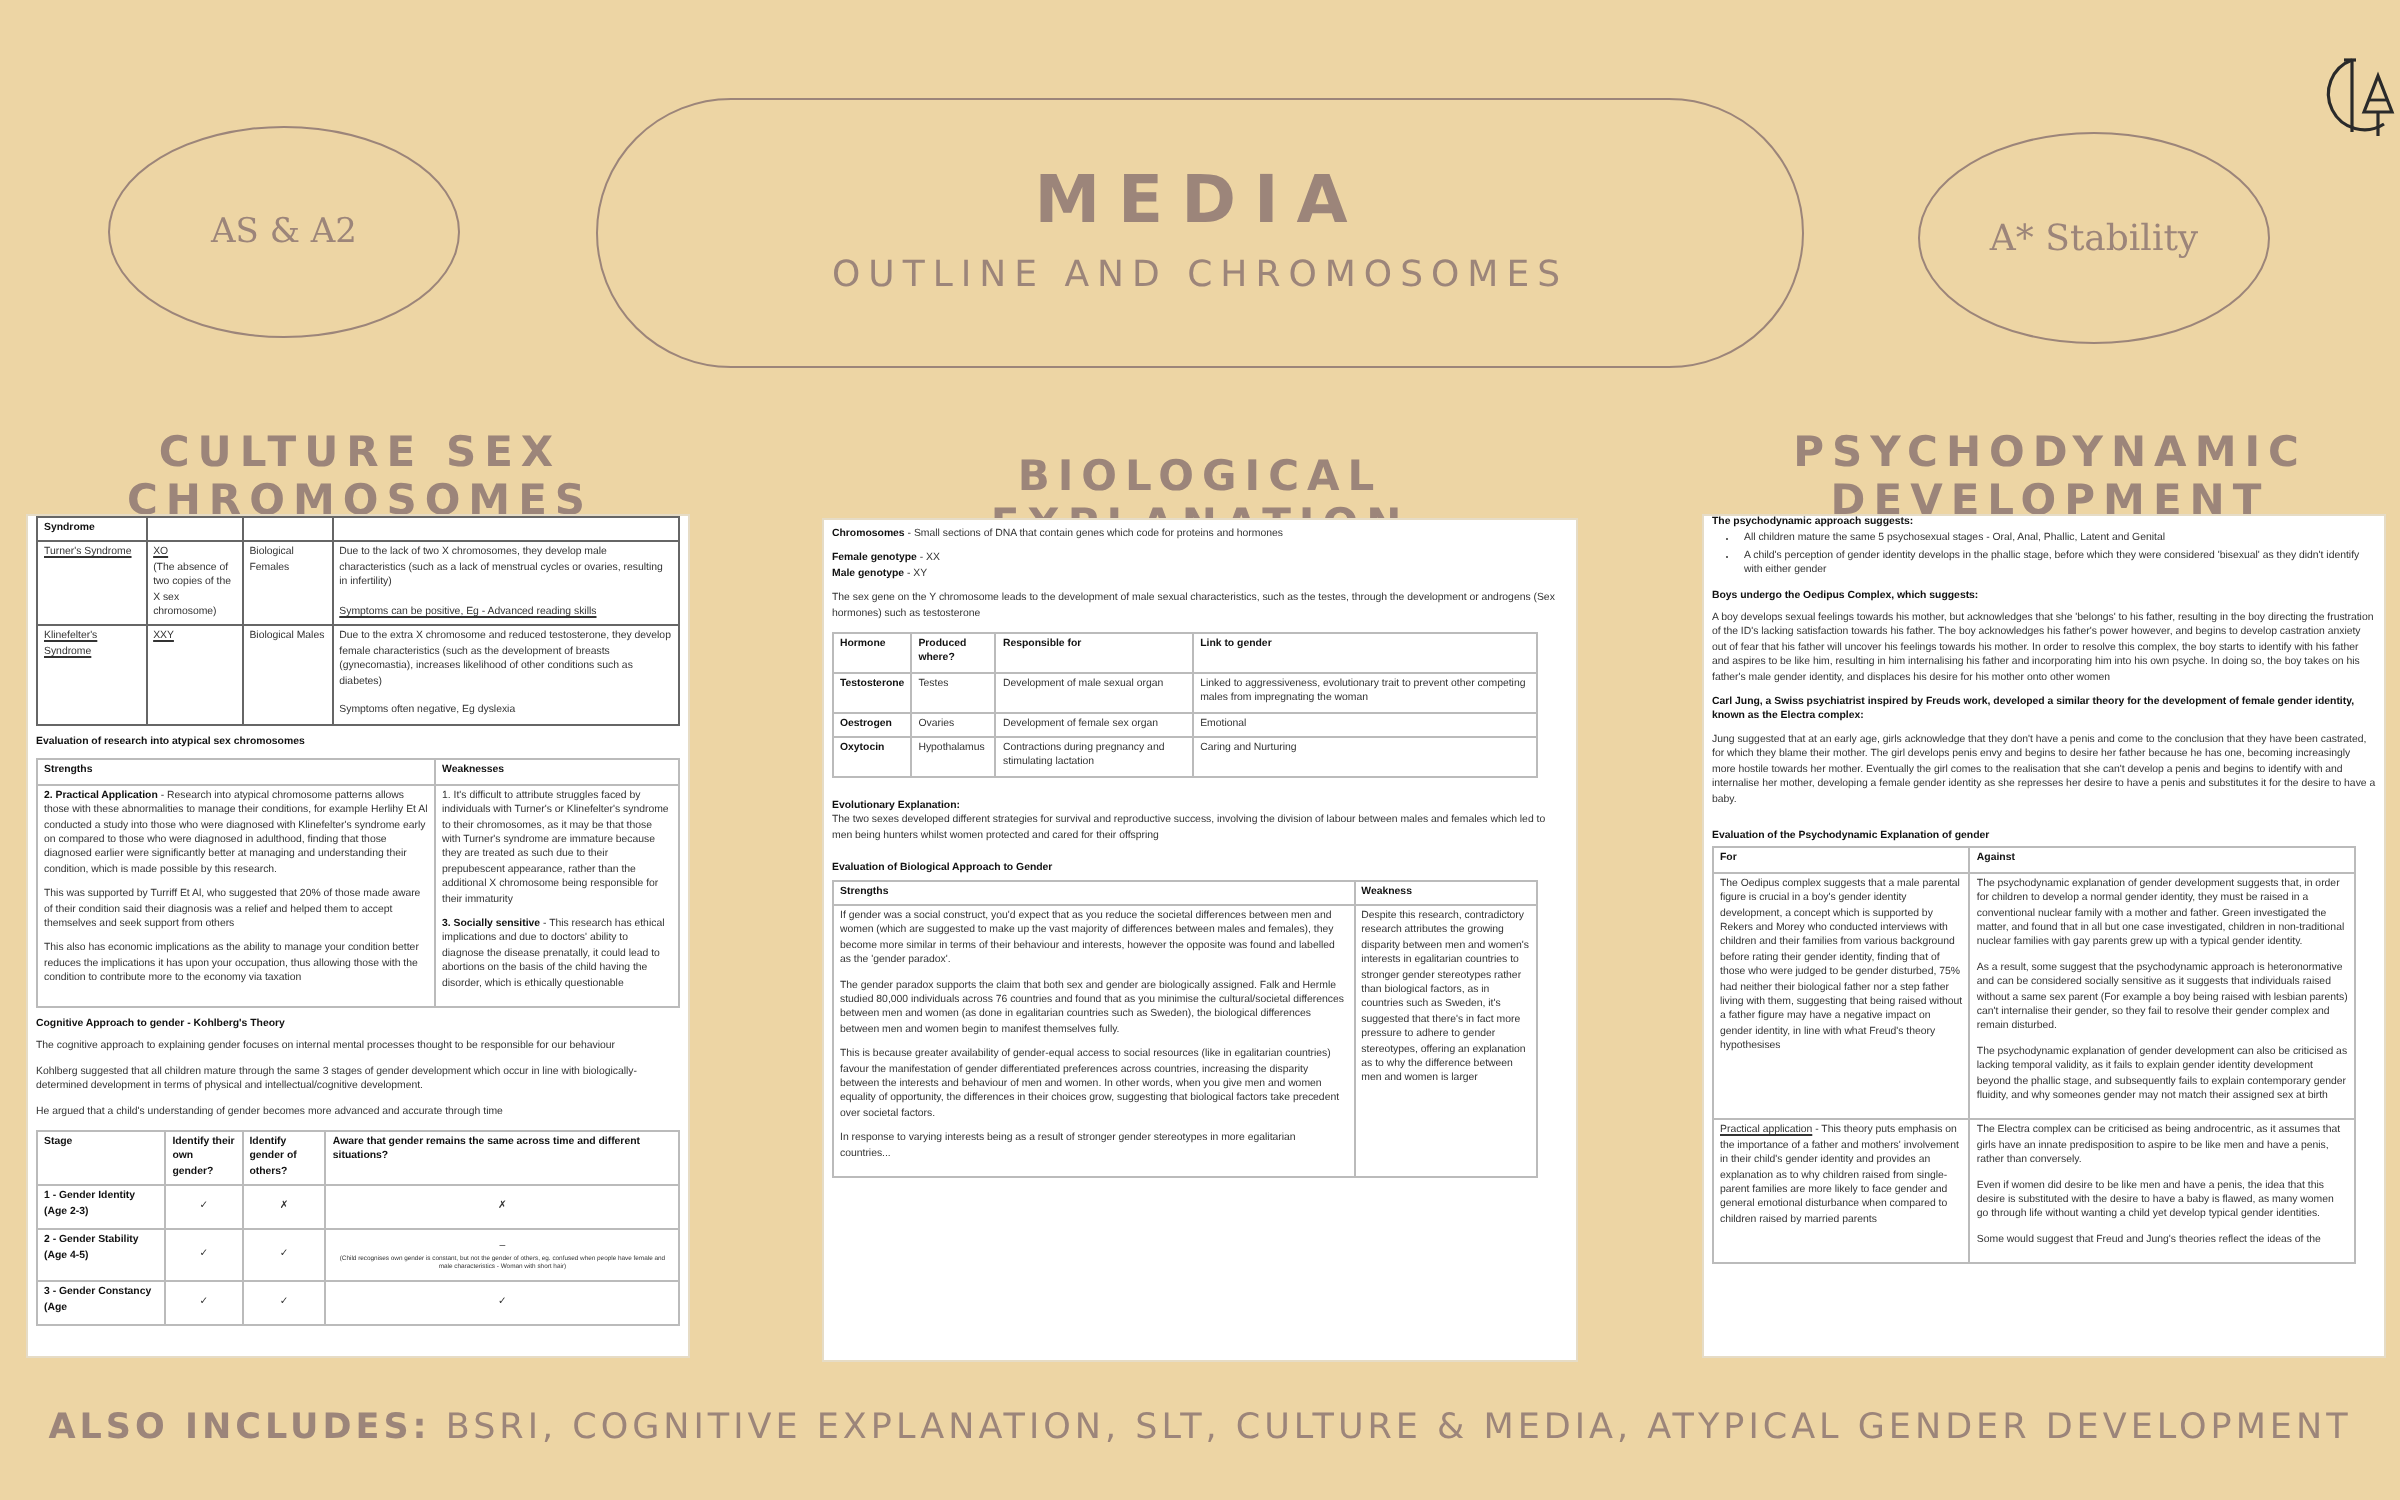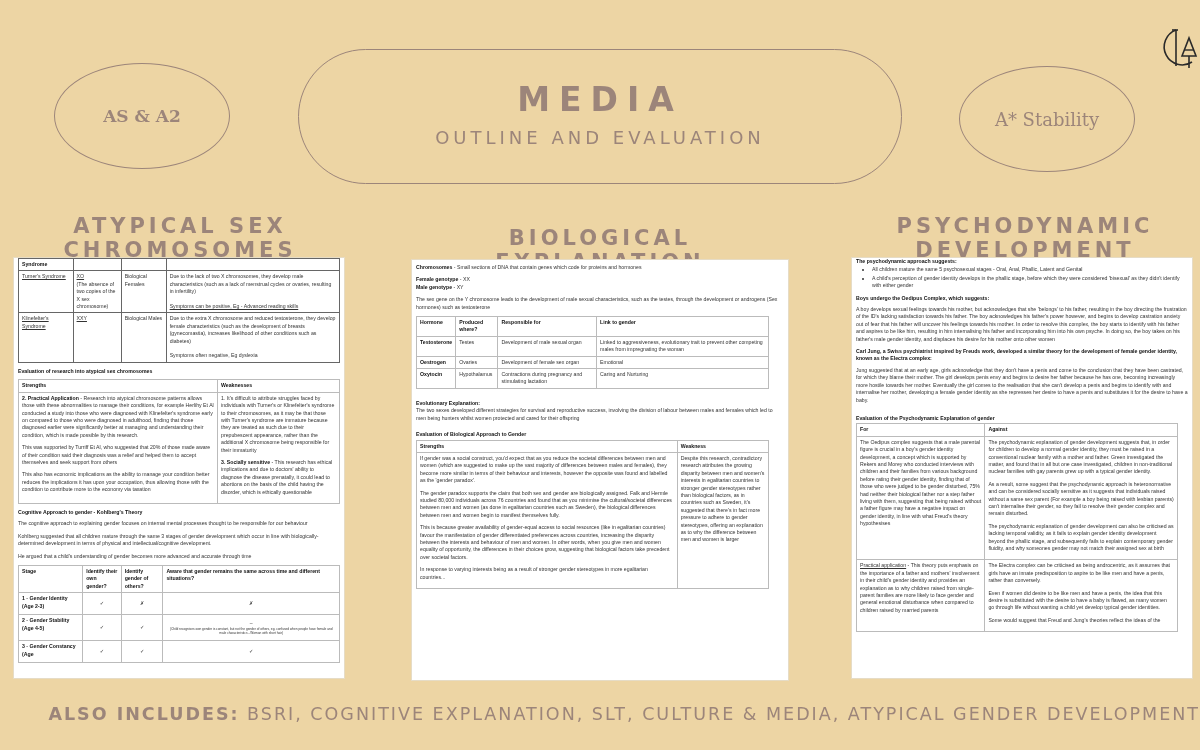--- a/index.html
+++ b/index.html
@@ -11,21 +11,21 @@
     position: relative;
   }
   .ellipse {
     position: absolute;
     border: 1.5px solid #9c857a;
     border-radius: 50%;
     display: flex; align-items: center; justify-content: center;
     font-family: "DejaVu Serif", serif;
     color: #9c857a;
   }
-  #badge-left { left: 54px; top: 63px; width: 176px; height: 106px; font-size: 17px; font-weight: bold; }
+  #badge-left { left: 54px; top: 63px; width: 176px; height: 106px; font-size: 17px; }
   #badge-right { left: 959px; top: 66px; width: 176px; height: 106px; font-size: 18px; }
   #title-pill {
     position: absolute; left: 298px; top: 49px; width: 604px; height: 135px;
     border: 1.5px solid #9c857a; border-radius: 68px;
     display: flex; flex-direction: column; align-items: center; justify-content: center;
     color: #9c857a;
   }
   #title-pill .t1 { font-family: "DejaVu Sans", sans-serif; font-weight: bold; font-size: 33px; letter-spacing: 9px; margin-top: -6px; }
   #title-pill .t2 { font-family: "DejaVu Sans", sans-serif; font-size: 18px; letter-spacing: 4px; margin-top: 8px; }
   #logo { position: absolute; left: 1160px; top: 26px; width: 40px; height: 46px; }
@@ -54,52 +54,52 @@
   .doc td, .doc th { border: 0.8px solid #bbb; padding: 2px 3px; vertical-align: top; text-align: left; font-weight: normal; }
   .doc th { font-weight: bold; color: #111; }
   .doc .c { text-align: center; vertical-align: middle; }
   .doc .heavy td { border-color: #666; }
   .doc ul { padding-left: 16px; margin-bottom: 5px; }
   .doc li { margin-bottom: 1px; }
   .doc .tiny { font-size: 3.2px; line-height: 4.2px; }
   .doc .h { font-weight: bold; color: #111; margin-bottom: 4px; }
 
   #footer {
-    position: absolute; left: 0; top: 704px; width: 1200px; text-align: right;
+    position: absolute; left: 0; top: 704px; width: 1200px; text-align: center;
     color: #9c857a; font-family: "DejaVu Sans", sans-serif; font-size: 17.5px; letter-spacing: 2px;
     white-space: nowrap;
   }
   #footer .lbl { font-weight: bold; }
 </style>
 </head>
 <body>
 
 <div id="badge-left" class="ellipse">
   <span>AS &amp; A2</span>
 </div>
 
 <div id="title-pill">
   <div class="t1">MEDIA</div>
-  <div class="t2">OUTLINE AND EVALUATION</div>
+  <div class="t2">OUTLINE AND CHROMOSOMES</div>
 </div>
 
 <div id="badge-right" class="ellipse">
   <span>A* Stability</span>
 </div>
 
 <svg id="logo" viewBox="0 0 40 46">
   <path d="M16 4 A18 18 0 1 0 32 36" fill="none" stroke="#2a2a2a" stroke-width="1.6"></path>
   <line x1="16" y1="4" x2="16" y2="40" stroke="#2a2a2a" stroke-width="1.6"></line>
   <line x1="12" y1="4" x2="18" y2="4" stroke="#2a2a2a" stroke-width="1.6"></line>
   <path d="M22 30 L29 12 L36 30 Z" fill="none" stroke="#2a2a2a" stroke-width="1.6"></path>
   <line x1="24" y1="24" x2="34" y2="24" stroke="#2a2a2a" stroke-width="1.4"></line>
   <line x1="29" y1="30" x2="29" y2="42" stroke="#2a2a2a" stroke-width="1.6"></line>
 </svg>
 
-<div id="sec1-title" class="sec-title">ATYPICAL SEX CHROMOSOMES</div>
+<div id="sec1-title" class="sec-title">CULTURE SEX CHROMOSOMES</div>
 <div id="sec2-title" class="sec-title">BIOLOGICAL EXPLANATION</div>
 <div id="sec3-title" class="sec-title">PSYCHODYNAMIC DEVELOPMENT</div>
 
 <div id="doc1" class="doc">
   <table class="heavy">
     <tbody>
         <tr>
           <td style="width:17%"><b>Syndrome</b></td>
           <td style="width:15%"></td>
           <td style="width:14%"></td>

